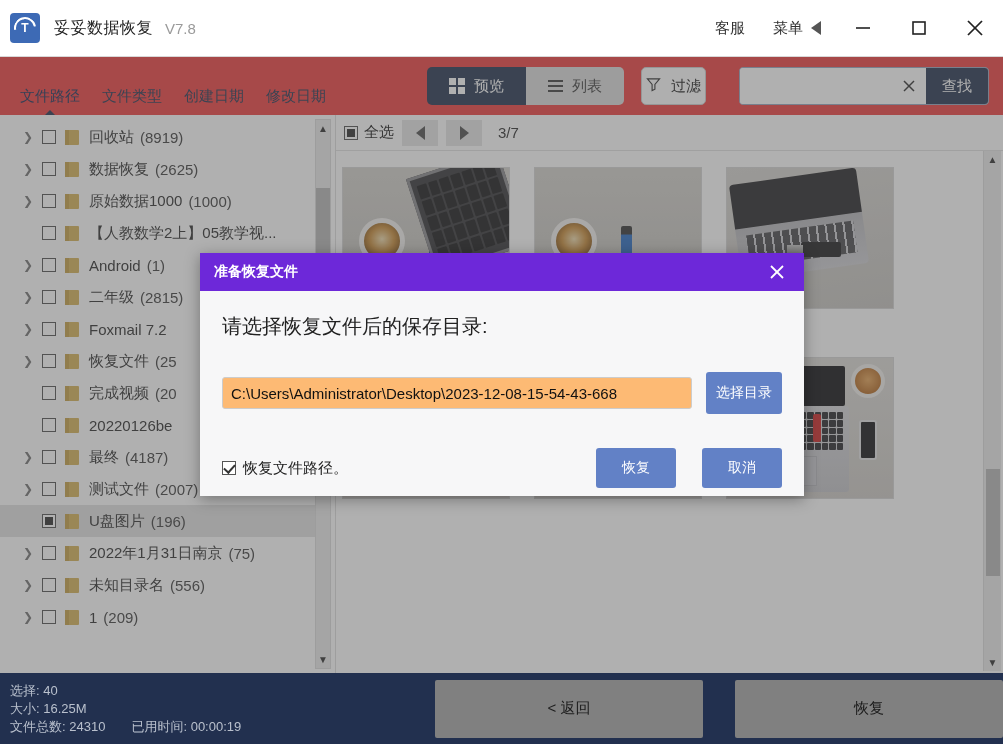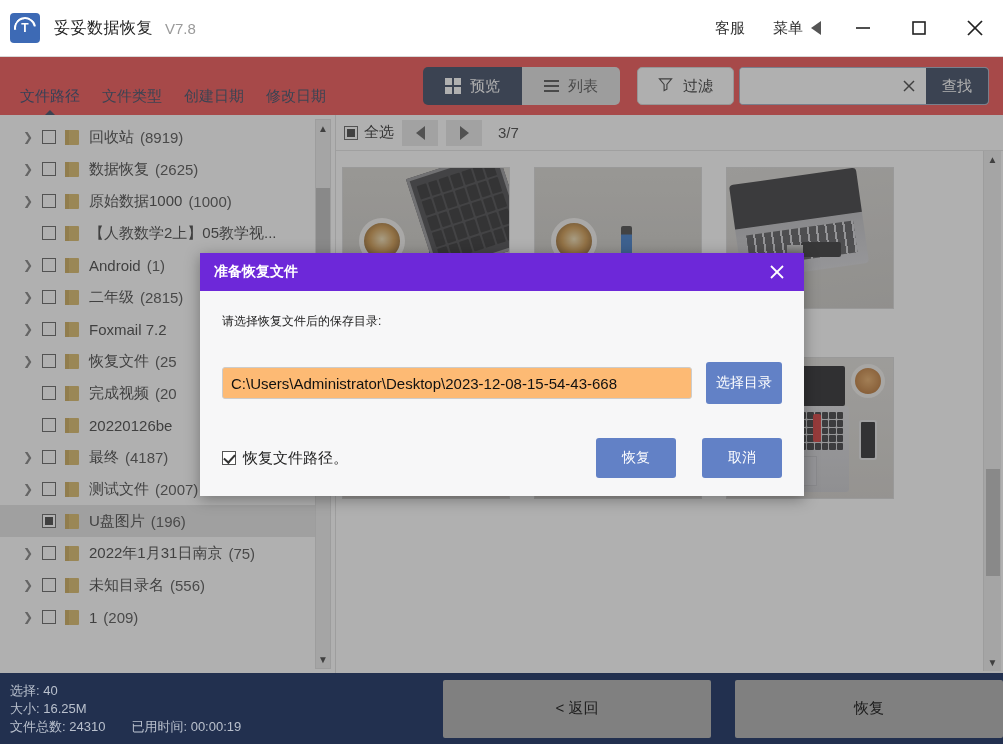--- a/index.html
+++ b/index.html
@@ -86,23 +86,23 @@
     display: flex; align-items: center; gap: 9px; padding: 0 22px; height: 38px;
     font-size: 15px; background: #dcdcdc; color: #444;
   }
   .seg-btn.active { background: #2b3a55; color: #ffffff; }
   .grid-icon { display: grid; grid-template-columns: 7px 7px; grid-template-rows: 7px 7px; gap: 2px; }
   .grid-icon i { background: currentColor; display: block; }
   .list-icon { display: flex; flex-direction: column; gap: 3px; width: 15px; }
   .list-icon i { height: 2px; background: currentColor; display: block; }
 
   .filter-btn {
-    display: flex; align-items: center; gap: 10px; height: 38px; padding: 0 20px;
+    display: flex; align-items: center; gap: 10px; height: 38px; padding: 0 4px;
     border: 1px solid #cfcfcf; border-radius: 5px; background: #fdfdfd;
-    font-size: 15px; color: #222; margin-right: 4px;
+    font-size: 15px; color: #222; margin-right: 32px;
   }
   .search-wrap {
     display: flex; align-items: center; height: 38px;
     border: 1px solid #9aa6bd; border-radius: 4px; overflow: hidden; background: #fff;
   }
   .search-input {
     width: 152px; height: 36px; border: none; outline: none; padding: 0 8px;
     font-size: 14px; font-family: "Liberation Sans", sans-serif; background: #fff;
   }
   .clear-x { width: 34px; height: 36px; display: flex; align-items: center; justify-content: center; }
@@ -283,21 +283,21 @@
 
   
   .statusbar {
     position: absolute; left: 0; bottom: 0; width: 1003px; height: 71px;
     background: #22304f; display: flex; align-items: center;
   }
   .status-text {
     color: #b9c0cd; font-size: 13px; line-height: 18px; padding-left: 10px; width: 452px;
   }
   .status-line2 { display: flex; gap: 26px; }
-  .bottom-btns { display: flex; gap: 24px; }
+  .bottom-btns { display: flex; gap: 32px; }
   .bottom-btn {
     width: 268px; height: 58px; background: #808080; color: #1c1c1c;
     display: flex; align-items: center; justify-content: center; font-size: 15px;
     border-radius: 2px;
   }
 
   
   .overlay {
     position: absolute; top: 57px; left: 0; width: 1003px; height: 616px;
     background: rgba(80,80,80,0.45);
@@ -306,21 +306,21 @@
     position: absolute; left: 200px; top: 253px; width: 604px; height: 243px;
     background: #f7f7f8; box-shadow: 0 3px 14px rgba(0,0,0,.35);
   }
   .dlg-head {
     height: 38px; background: #6d28d9; display: flex; align-items: center;
     padding: 0 14px; color: #fff;
   }
   .dlg-title { font-size: 14px; font-weight: bold; }
   .dlg-close { margin-left: auto; width: 26px; height: 26px; display: flex; align-items: center; justify-content: center; }
   .dlg-body { padding: 22px 22px 0 22px; position: relative; height: 205px; }
-  .dlg-label { font-size: 12px; color: #222; }
+  .dlg-label { font-size: 20px; color: #222; }
   .dlg-row { display: flex; align-items: center; gap: 14px; margin-top: 32px; }
   .path-input {
     flex: 1; height: 32px; border: 1px solid #cccccc; border-radius: 3px;
     background: #fdba74; padding: 0 8px; font-size: 15px; color: #111;
     font-family: "Liberation Sans", sans-serif; outline: none;
   }
   .blue-btn {
     background: #6281c6; color: #fff; font-size: 14px; border-radius: 3px;
     display: flex; align-items: center; justify-content: center;
   }

